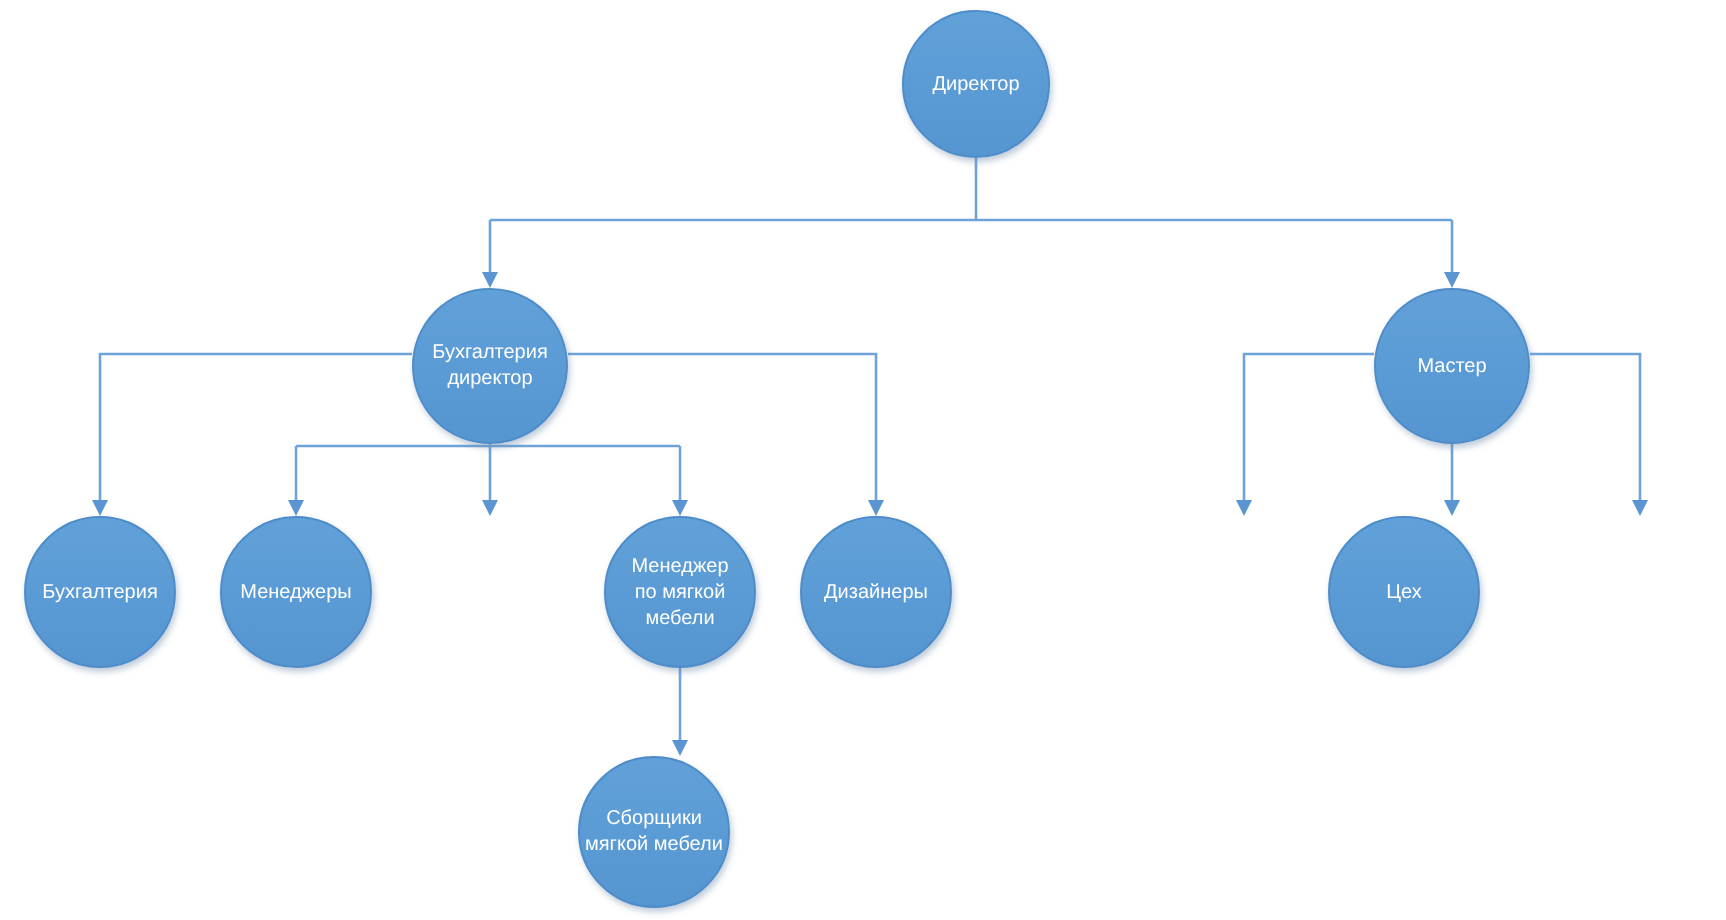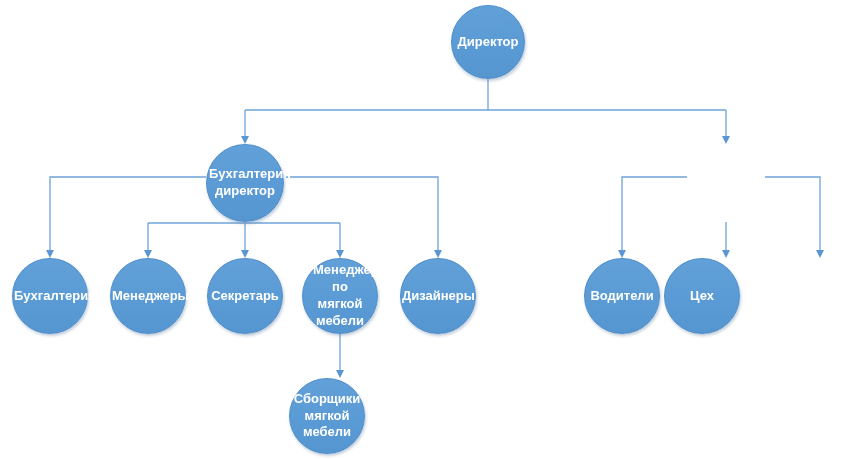--- a/index.html
+++ b/index.html
@@ -32,23 +32,23 @@
     align-items: center;
     justify-content: center;
     text-align: center;
     box-sizing: border-box;
     cursor: default;
   }
   .node span {
     display: block;
     max-width: 72px;
     color: #ffffff;
-    font-size: 13px;
+    font-size: 10px;
     line-height: 1.3;
-    font-weight: bold;
+    font-weight: normal;
   }
   .node span.narrow {
     max-width: 54px;
   }
 </style>
 </head>
 <body>
 
 <div class="canvas">
 
@@ -82,40 +82,37 @@
     </g>
   </svg>
 
   <div class="node" style="left:451px; top:5px; width:74px; height:74px;">
     <span>Директор</span>
   </div>
 
   <div class="node" style="left:206px; top:144px; width:78px; height:78px;">
     <span>Бухгалтерия директор</span>
   </div>
+  <div class="node" style="left:687px; top:144px; width:78px; height:78px;">
+    <span>Мастер</span>
+  </div>
 
   <div class="node" style="left:12px; top:258px; width:76px; height:76px;">
     <span>Бухгалтерия</span>
   </div>
   <div class="node" style="left:110px; top:258px; width:76px; height:76px;">
     <span>Менеджеры</span>
-  </div>
-  <div class="node" style="left:207px; top:258px; width:76px; height:76px;">
-    <span>Секретарь</span>
   </div>
   <div class="node" style="left:302px; top:258px; width:76px; height:76px;">
     <span class="narrow">Менеджер по мягкой мебели</span>
   </div>
   <div class="node" style="left:400px; top:258px; width:76px; height:76px;">
     <span>Дизайнеры</span>
   </div>
 
-  <div class="node" style="left:584px; top:258px; width:76px; height:76px;">
-    <span>Водители</span>
-  </div>
   <div class="node" style="left:664px; top:258px; width:76px; height:76px;">
     <span>Цех</span>
   </div>
 
   <div class="node" style="left:289px; top:378px; width:76px; height:76px;">
     <span>Сборщики мягкой мебели</span>
   </div>
 
 </div>
 

